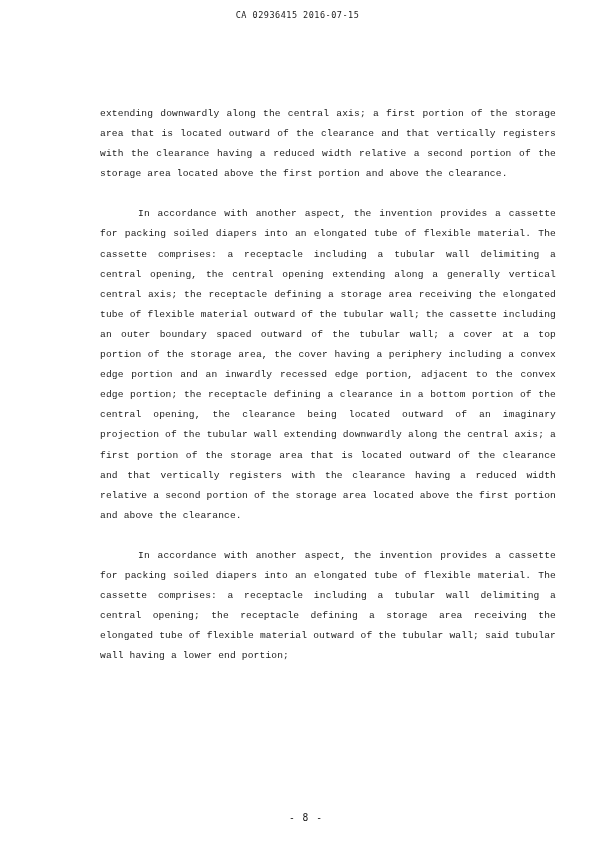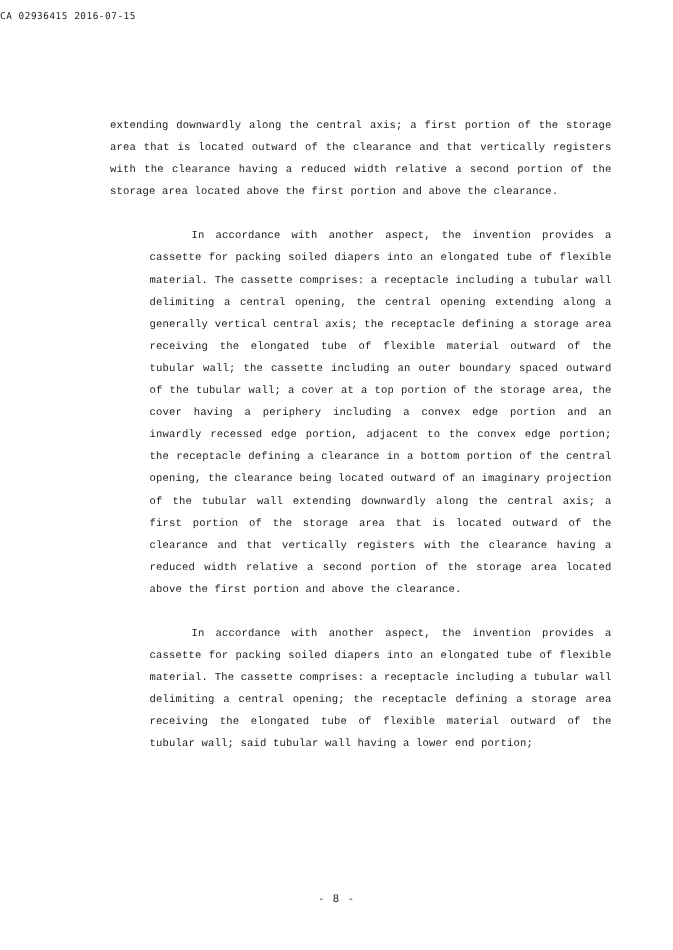--- a/index.html
+++ b/index.html
@@ -19,20 +19,21 @@
     position: relative;
     width: 612px;
     height: 864px;
     box-sizing: border-box;
   }
   .header {
     position: absolute;
     top: 10px;
     left: 0;
     width: 595px;
+    text-align: center;
     font-size: 8.5px;
     letter-spacing: 0.5px;
     color: #1a1a1a;
   }
   .body-col {
     position: absolute;
     top: 104px;
     left: 100px;
     width: 456px;
   }
@@ -45,21 +46,20 @@
     letter-spacing: 0.15px;
     -webkit-hyphens: none;
     hyphens: none;
     font-family: Liberation Mono, monospace;
   }
   p.para + p.para {
     margin-top: 20px;
   }
   p.para.indent {
     text-indent: 38px;
-    margin-left: 36px;
   }
   .footer {
     position: absolute;
     top: 812px;
     left: 0;
     width: 612px;
     text-align: center;
     font-size: 9.6px;
     letter-spacing: 1px;
     color: #1a1a1a;

